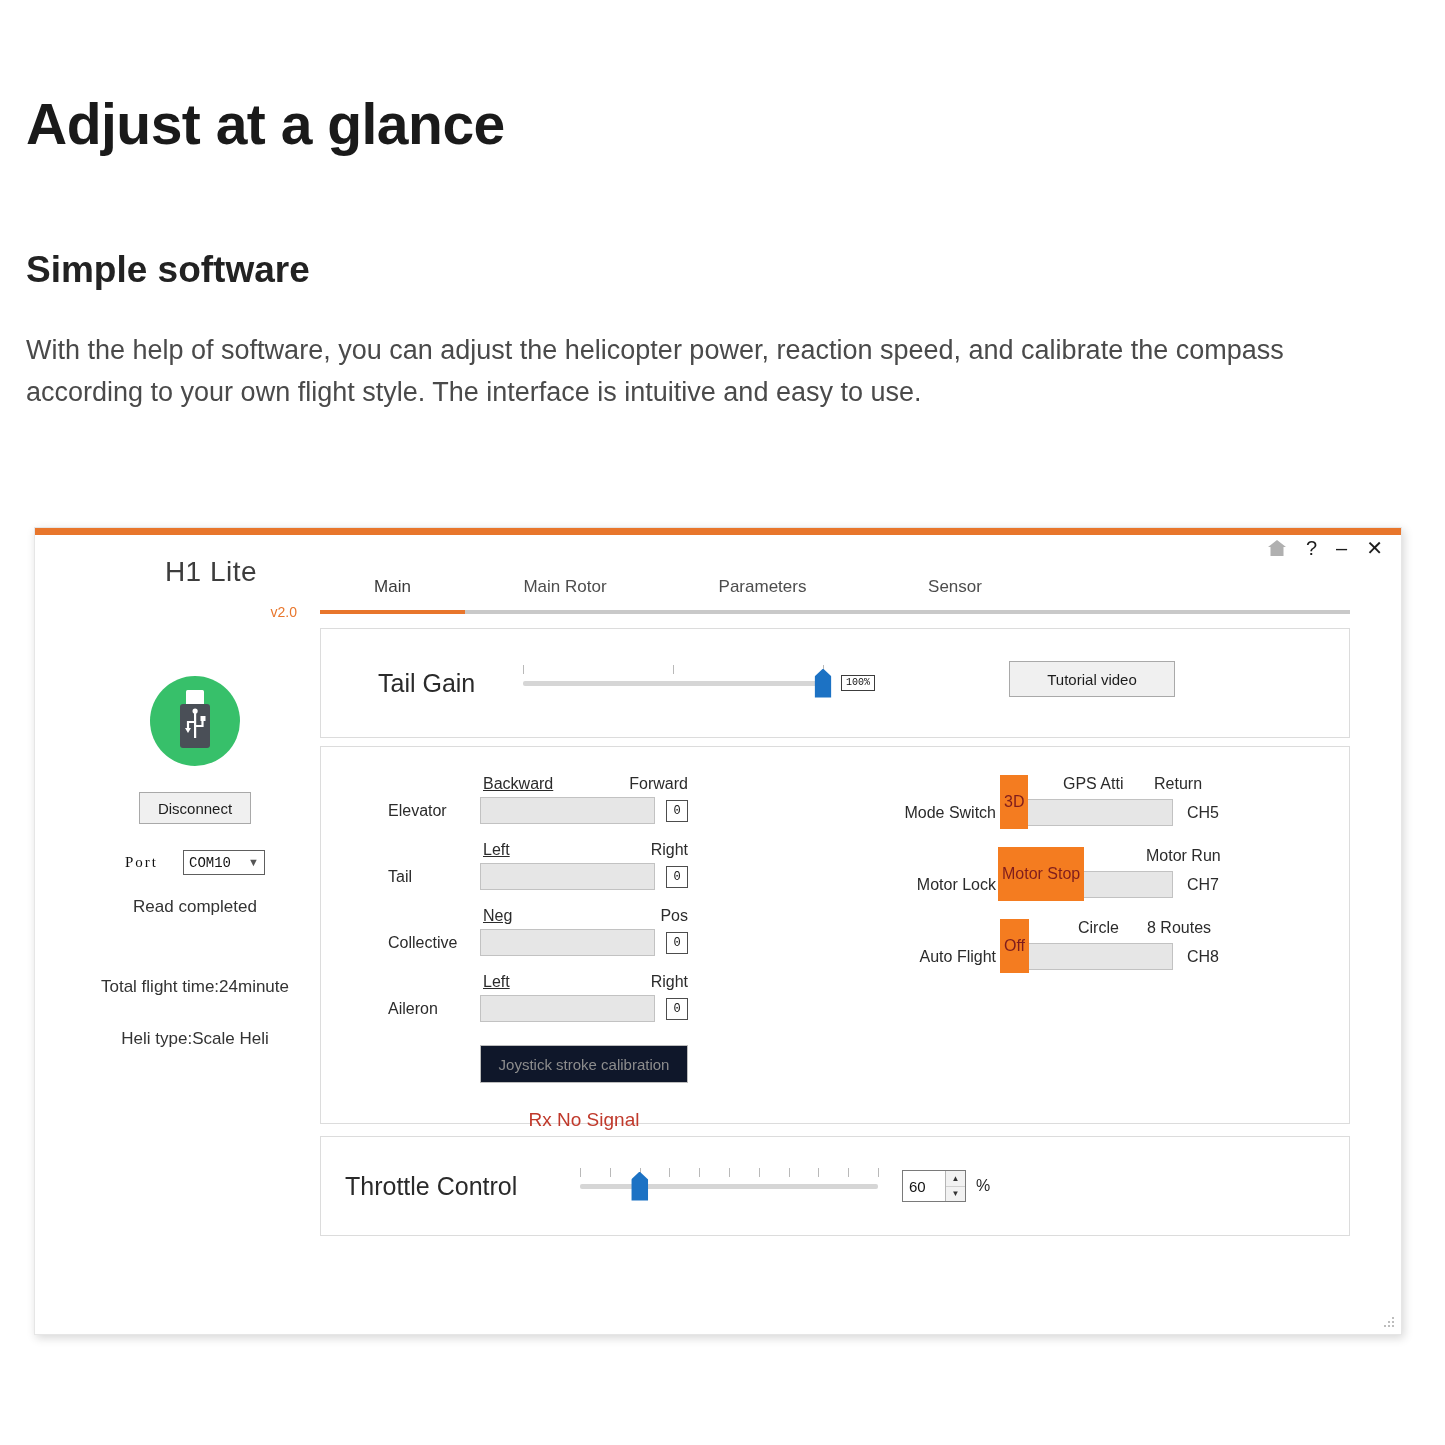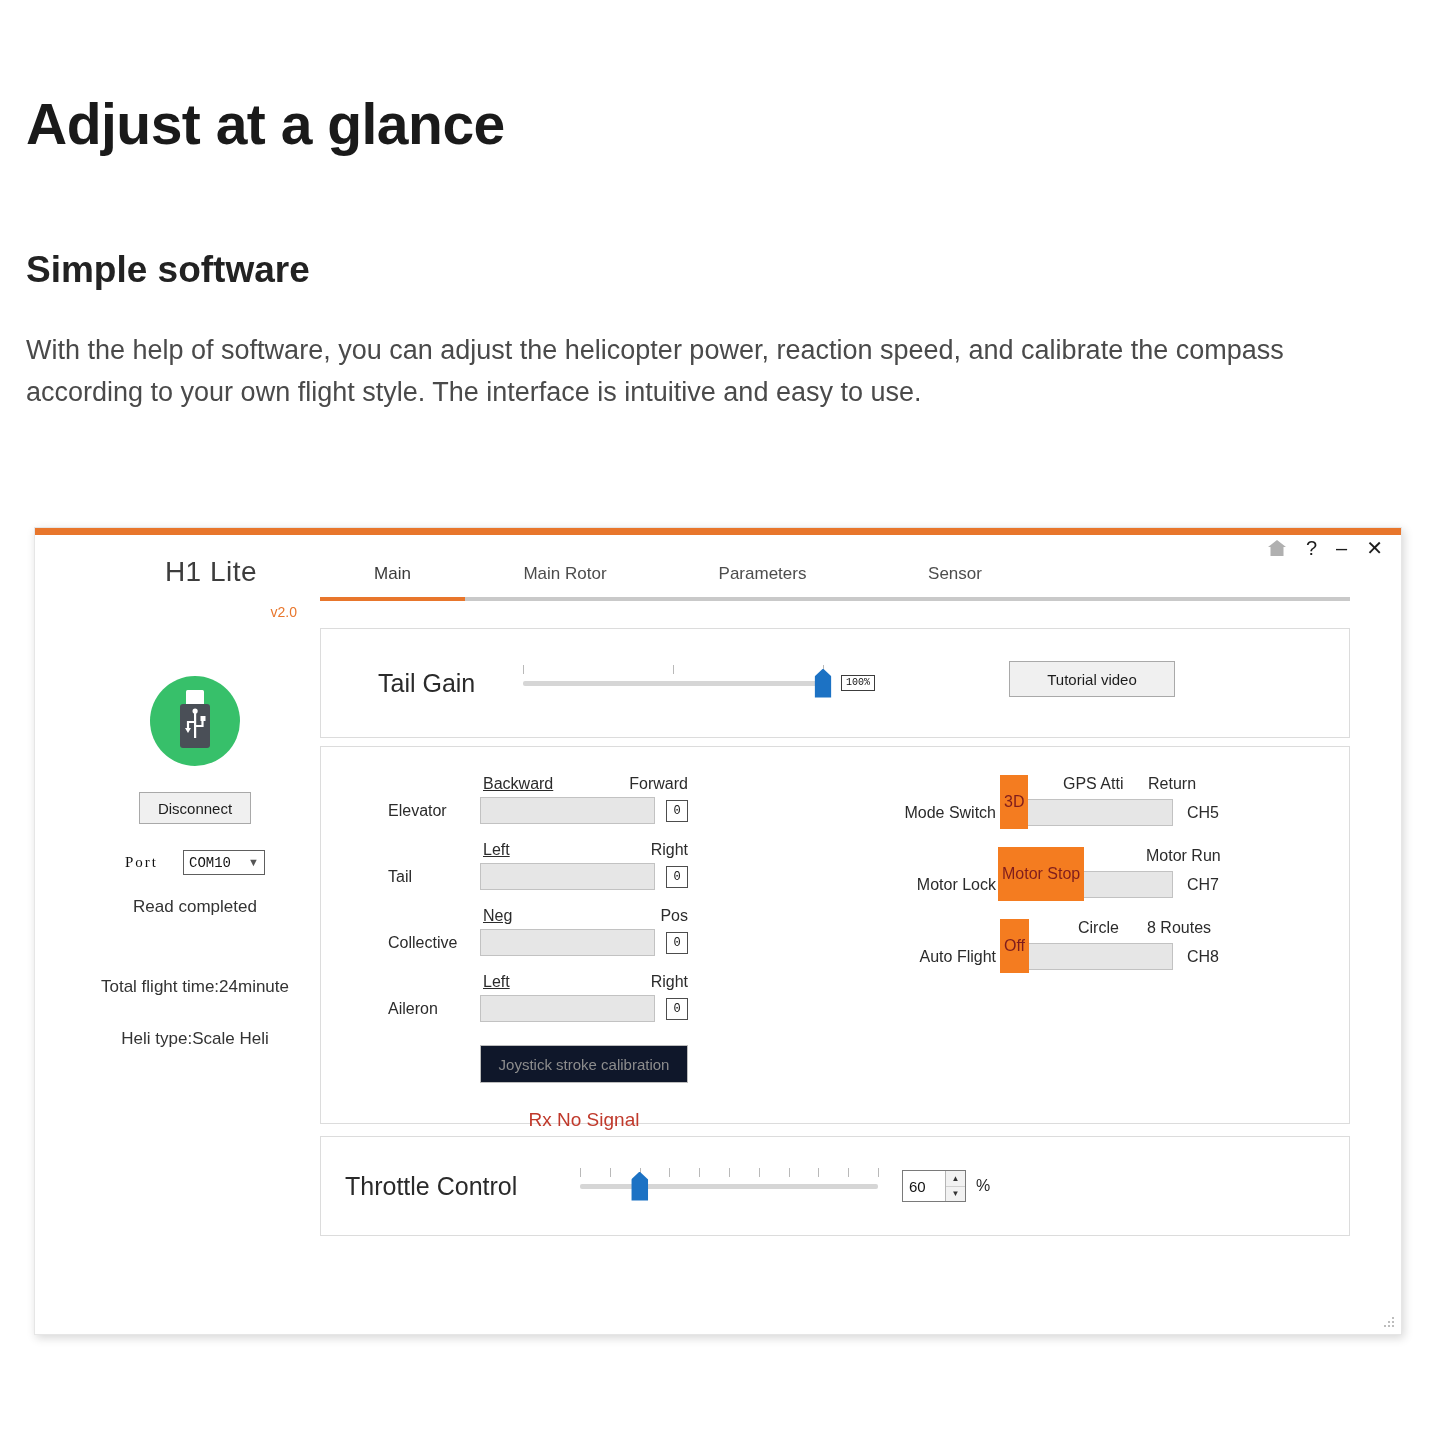--- a/index.html
+++ b/index.html
@@ -490,21 +490,21 @@
   </div>
 
   <div class="brand-block">
     <div class="brand-name">H1 Lite</div>
     <div class="brand-version">v2.0</div>
   </div>
 
   <div class="tabs-wrap">
     <div class="tabs-row">
       <div class="tab active" style="width:145px;">Main</div>
-      <div class="tab" style="width:200px;">Main Rotor</div>
+      <div class="tab" style="width:200px;margin-top:13px;">Main Rotor</div>
       <div class="tab" style="width:195px;">Parameters</div>
       <div class="tab" style="width:190px;">Sensor</div>
     </div>
     <div class="tabs-underline">
       <div class="active-seg"></div>
     </div>
   </div>
 
   <div class="sidebar">
     <div class="usb-circle">
@@ -612,21 +612,21 @@
       <div class="joystick-btn">Joystick stroke calibration</div>
       <div class="rx-status">Rx No Signal</div>
     </div>
 
     <div class="right-group">
 
       <div class="rc-block">
         <div class="rc-caps">
           <span class="rc-cap-hl" style="left:104px;">3D</span>
           <span class="rc-cap" style="left:167px;">GPS Atti</span>
-          <span class="rc-cap" style="left:252px;">Return</span>
+          <span class="rc-cap" style="left:258px;">Return</span>
         </div>
         <div class="rc-bar-row">
           <span class="rc-name">Mode Switch</span>
           <span class="rc-bar"></span>
           <span class="rc-ch">CH5</span>
         </div>
       </div>
 
       <div class="rc-block">
         <div class="rc-caps">

